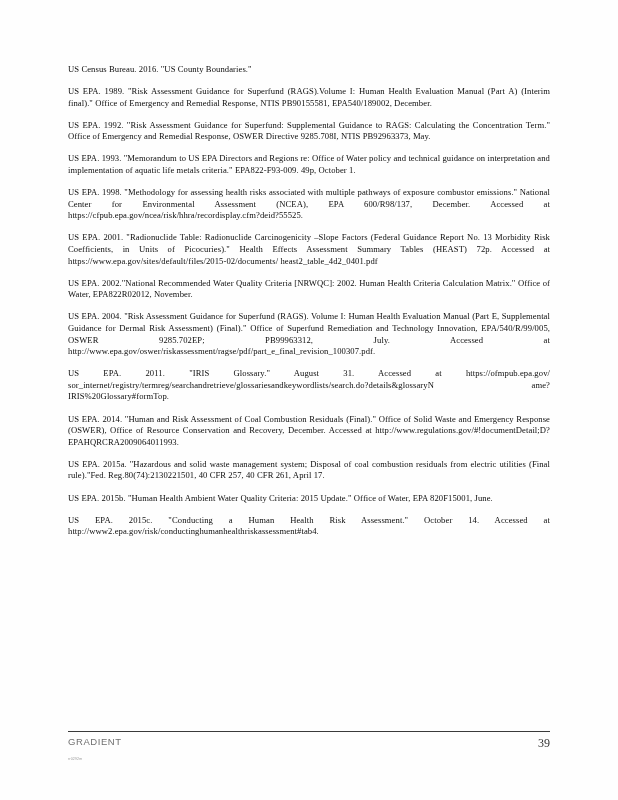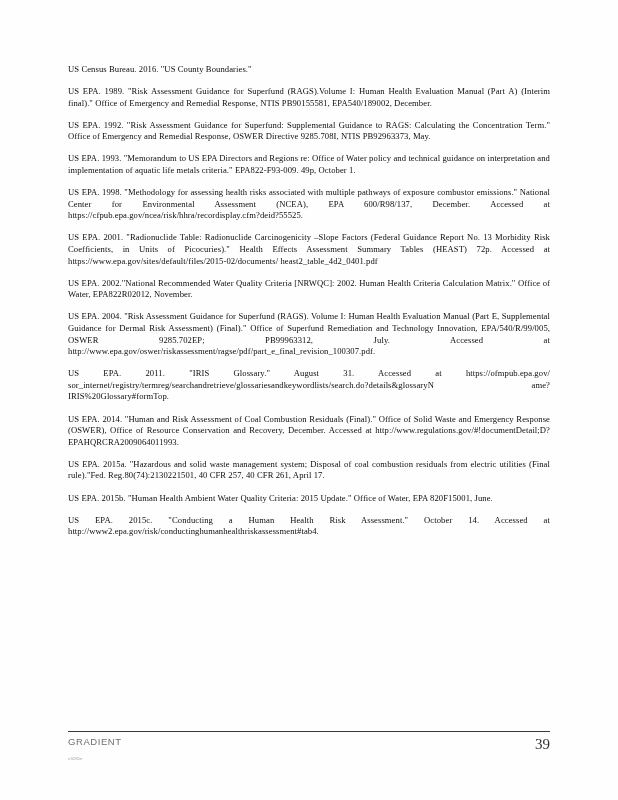--- a/index.html
+++ b/index.html
@@ -60,21 +60,21 @@
     font-family: "Liberation Sans", sans-serif;
     font-size: 9.5px;
     letter-spacing: 0.06em;
     color: #6f6f6f;
   }
   .page-number {
     position: absolute;
     right: 0;
     top: 0;
     font-family: "Liberation Serif", serif;
-    font-size: 15px;
+    font-size: 12px;
     color: #333333;
   }
   .doc-code {
     position: absolute;
     left: 68px;
     top: 757px;
     font-family: "Liberation Sans", sans-serif;
     font-size: 3.6px;
     color: #9a9a9a;
     letter-spacing: 0.04em;

